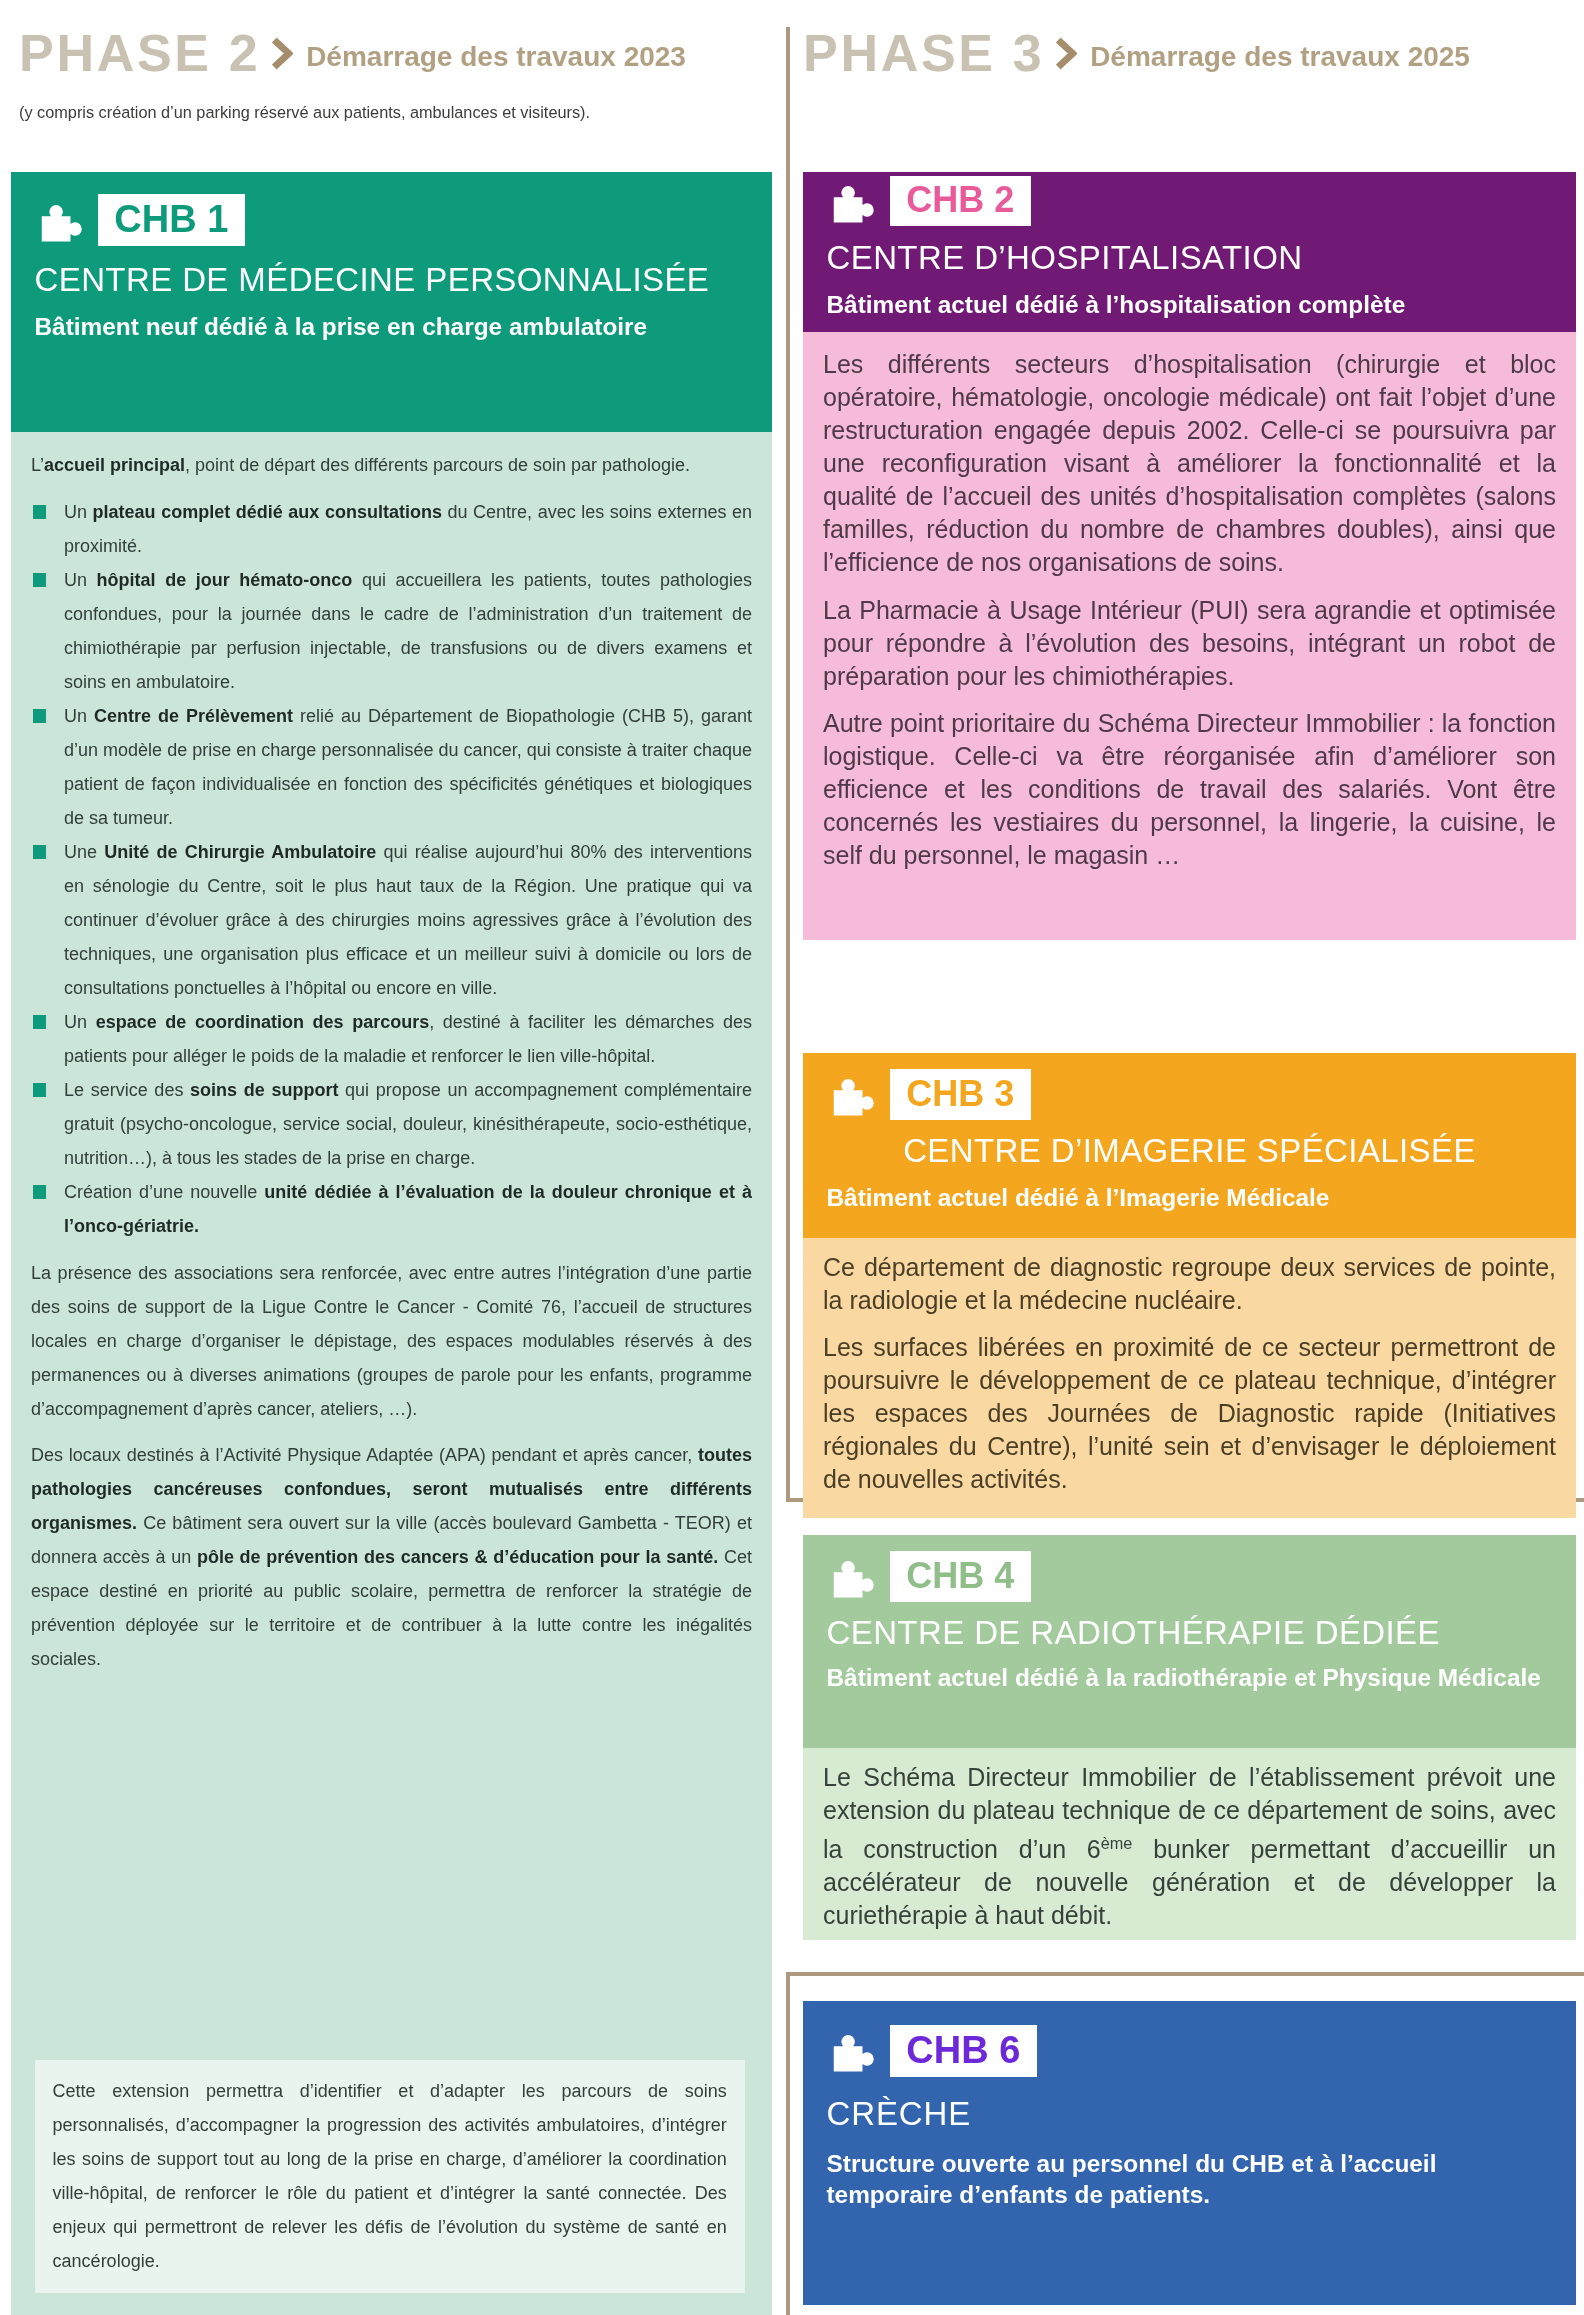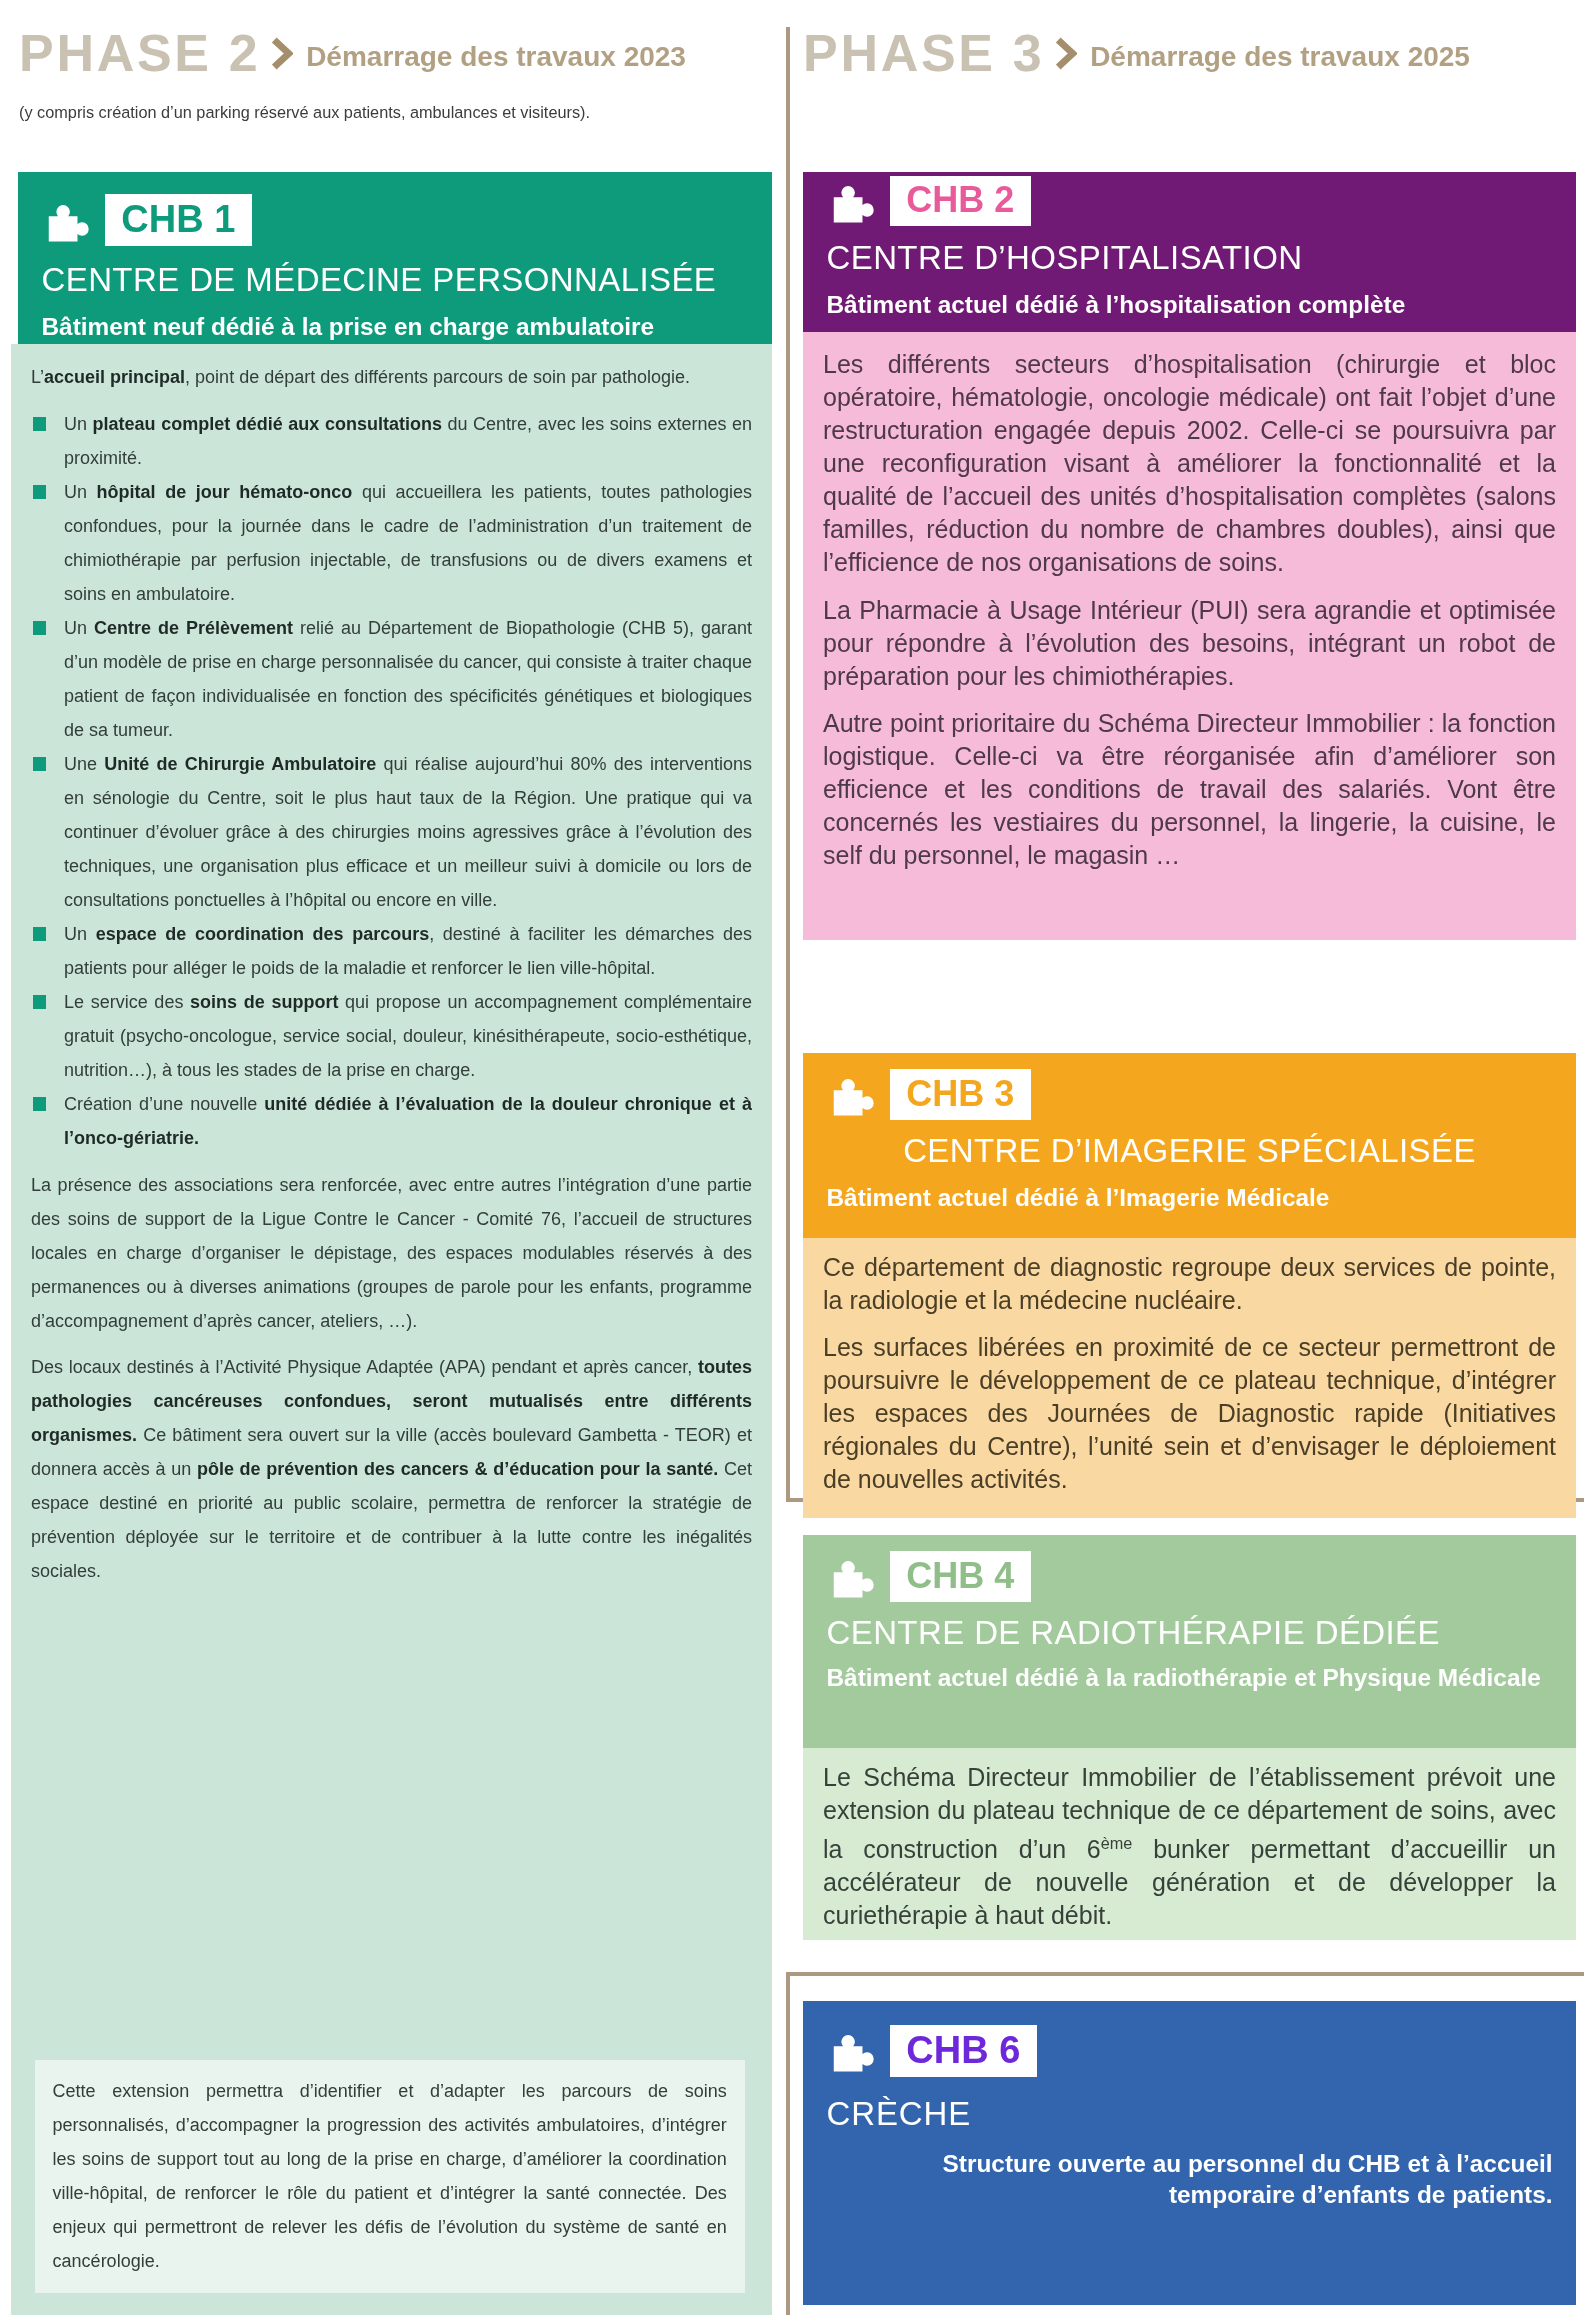--- a/index.html
+++ b/index.html
@@ -38,21 +38,21 @@
   .block-title{color:#ffffff;font-size:33px;margin-top:14.5px;letter-spacing:0.4px;white-space:nowrap;line-height:1.15;}
   .block-sub{color:#ffffff;font-size:24.4px;font-weight:bold;margin-top:12.7px;line-height:1.25;}
   .body{text-align:justify;overflow:hidden;}
   .body p{margin:0 0 12.7px 0;}
   .body ul{list-style:none;margin:0 0 12.7px 0;padding:0;}
   .body li{position:relative;padding-left:33px;}
   .body li::before{content:"";position:absolute;left:1.8px;top:10px;width:13.6px;height:13.6px;}
 
   
   .chb1{top:145px;bottom:0;display:flex;flex-direction:column;}
-  .chb1 .head{background:#0E9B7C;height:172px;flex:none;margin-left:7px;}
+  .chb1 .head{background:#0E9B7C;height:260px;flex:none;}
   .chb1 .badge{color:#0E9B7C;}
   .chb1 .body{
     background:#CBE5D8;flex:1;color:#333E3A;
     font-size:18px;line-height:34px;
     padding:16.3px 20px 0 20px;display:flex;flex-direction:column;
   }
   .chb1 .body b{color:#1F2A27;}
   .chb1 .body li::before{background:#0E9B7C;}
   .chb1 .body-text{flex:1;overflow:hidden;}
   .hl-box{flex:none;background:#E9F4EE;margin:16.3px 7.2px 23.5px 3.6px;padding:14.5px 18px;}
@@ -77,21 +77,21 @@
   .chb4 .head{background:#A3CA9C;height:213px;padding-top:16.3px;}
   .chb4 .badge{color:#8FBE88;font-size:36px;}
   .chb4 .block-title{margin-top:12.7px;}
   .chb4 .block-sub{margin-top:11px;}
   .chb4 .body{background:#D7EAD2;color:#36413A;height:192px;padding-top:12.7px;}
   .chb4 sup{font-size:16.3px;}
 
   .chb6{top:1974px;height:304px;background:#3365AE;padding:23.5px 23.5px 0 23.5px;overflow:hidden;}
   .chb6 .badge{color:#6d28d9;}
   .chb6 .block-title{margin-top:18px;letter-spacing:0.9px;}
-  .chb6 .block-sub{margin-top:16.3px;max-width:742px;text-align:right;}
+  .chb6 .block-sub{margin-top:16.3px;max-width:742px;}
 </style>
 </head>
 <body>
 
 <div class="page">
 
   <div class="tanline tan-v1"></div>
   <div class="tanline tan-h1"></div>
   <div class="tanline tan-h2"></div>
   <div class="tanline tan-v2"></div>

